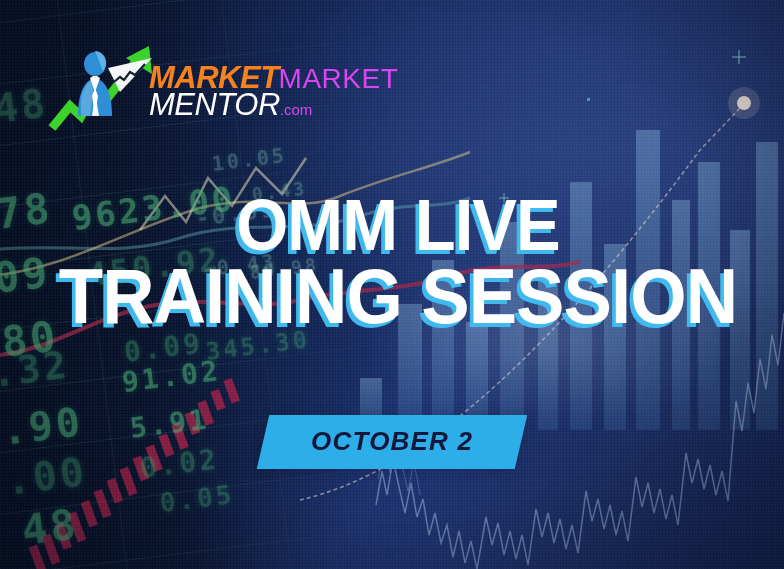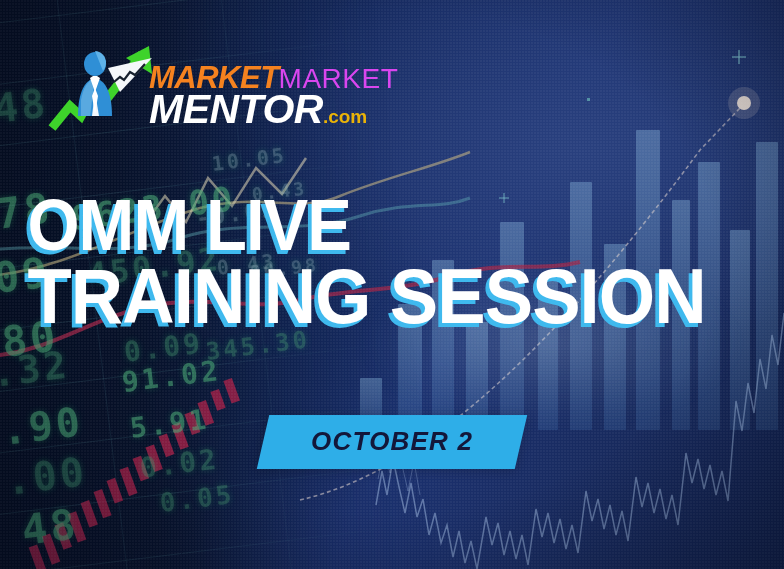--- a/index.html
+++ b/index.html
@@ -106,33 +106,33 @@
     font-weight:700;font-style:italic;font-size:31px;
     color:#f5821f;letter-spacing:-.5px;
   }
   .w-market{
     font-family:"Liberation Sans", sans-serif;
     font-weight:400;font-size:28px;
     color:#d946ef;letter-spacing:.5px;
   }
   .w-mentor{
     font-family:"Liberation Sans", sans-serif;
-    font-weight:700;font-style:italic;font-size:41px;
+    font-weight:400;font-style:italic;font-size:31px;
     color:#ffffff;letter-spacing:-.5px;
   }
   .w-com{
     font-family:"Liberation Sans", sans-serif;
-    font-weight:700;font-size:19px;
-    color:#eab308;letter-spacing:0px;
+    font-weight:400;font-size:15px;
+    color:#d946ef;letter-spacing:0px;
   }
 
   
   .headline{
-    position:absolute;left:0;right:0;top:192px;
-    text-align:left;
+    position:absolute;left:12px;right:0;top:192px;
+    text-align:center;
   }
   .hl-line{
     font-family:"Liberation Sans Narrow","Liberation Sans", sans-serif;
     font-weight:700;
     color:#ffffff;
     line-height:.92;
     letter-spacing:-1px;
     text-shadow:-4px 4px 0 #3fb9ee;
     transform:scaleX(.93);
     white-space:nowrap;

